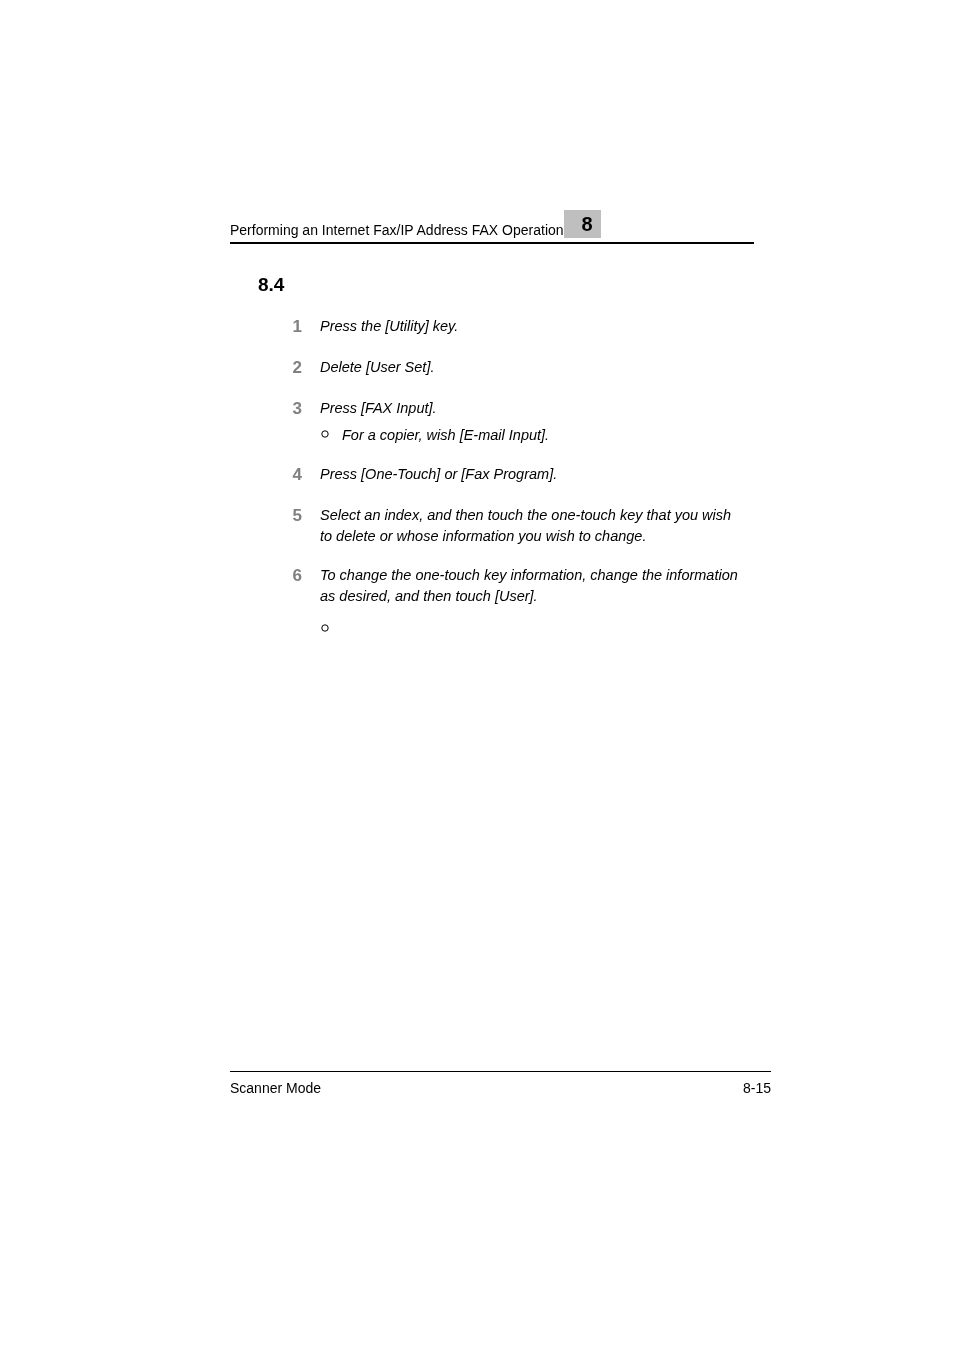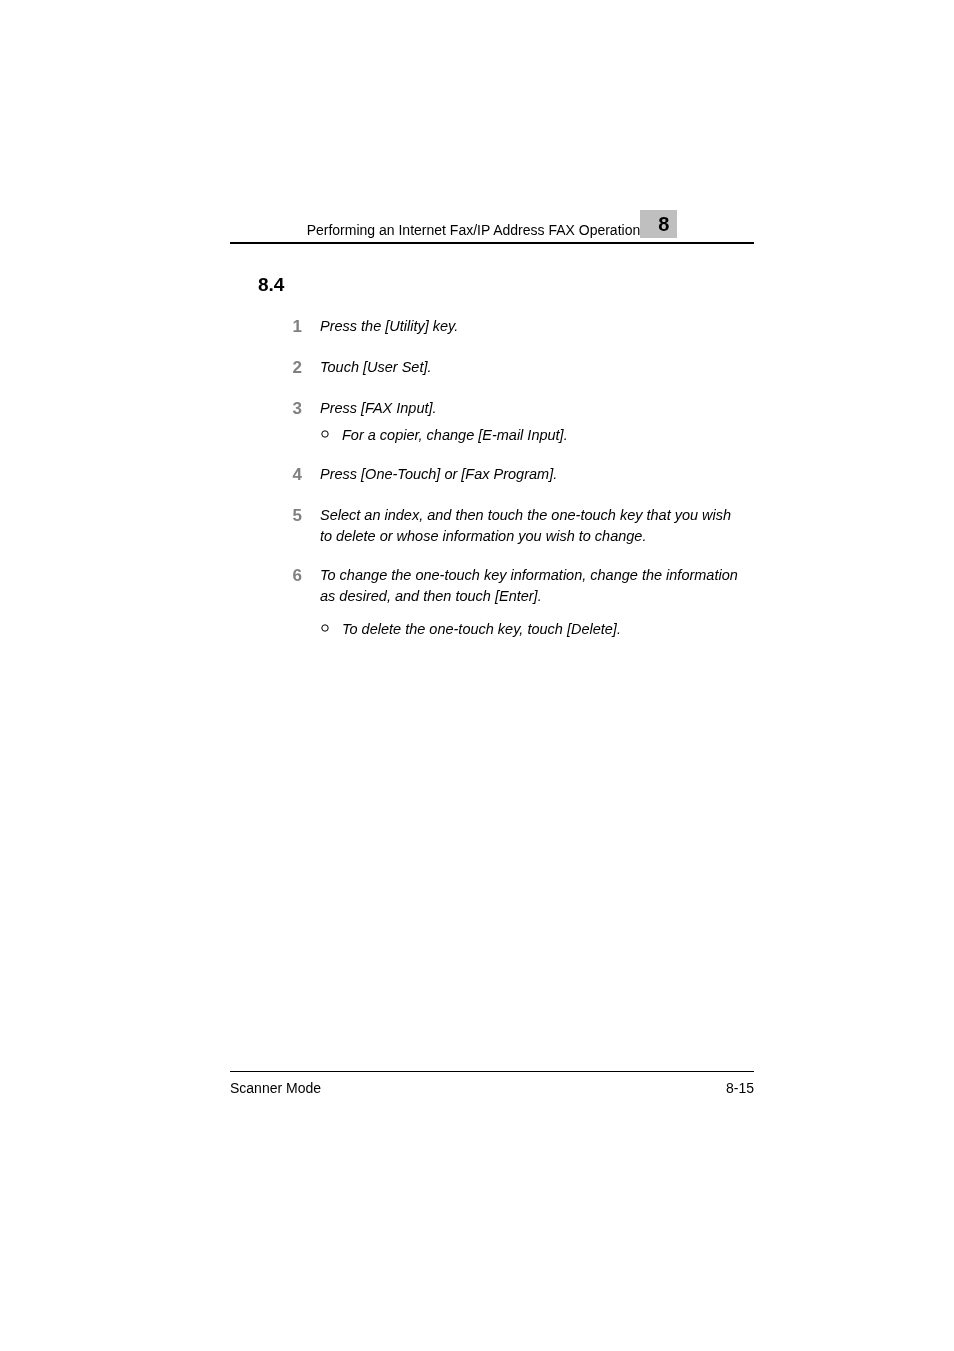--- a/index.html
+++ b/index.html
@@ -13,21 +13,21 @@
   }
   .page {
     position: relative;
     width: 954px;
     height: 1351px;
     box-sizing: border-box;
     padding: 210px 200px 0 230px;
   }
   .header-row {
     display: flex;
-    justify-content: center;
+    justify-content: flex-start;
     align-items: flex-end;
     border-bottom: 2px solid #000;
     padding-bottom: 4px;
     margin-bottom: 30px;
   }
   .running-head {
     font-size: 14px;
   }
   .chapter-badge {
     display: inline-block;
@@ -78,21 +78,21 @@
     width: 10px;
     flex: none;
     display: flex;
     justify-content: center;
     padding-top: 5px;
   }
   .bullet svg { display: block; }
   .footer {
     position: absolute;
     left: 230px;
-    right: 200px;
+    right: 183px;
     bottom: 255px;
     border-top: 1.5px solid #000;
     padding-top: 8px;
     display: flex;
     justify-content: space-between;
     font-size: 14px;
   }
 </style>
 </head>
 <body>
@@ -113,35 +113,35 @@
     <div class="step">
       <span class="step-num">1</span>
       <div class="step-body">
         <div>Press the [Utility] key.</div>
       </div>
     </div>
 
     <div class="step">
       <span class="step-num">2</span>
       <div class="step-body">
-        <div>Touch [User Set].</div>
+        <div>Delete [User Set].</div>
       </div>
     </div>
 
     <div class="step">
       <span class="step-num">3</span>
       <div class="step-body">
         <div>Press [FAX Input].</div>
         <div class="sub">
           <span class="bullet">
             <svg width="8" height="8" viewBox="0 0 8 8">
                 <circle cx="4" cy="4" r="3.2" fill="none" stroke="#000" stroke-width="1"></circle>
               </svg>
           </span>
-          <span>For a copier, change [E-mail Input].</span>
+          <span>For a copier, wish [E-mail Input].</span>
         </div>
       </div>
     </div>
 
     <div class="step">
       <span class="step-num">4</span>
       <div class="step-body">
         <div>Press [One-Touch] or [Fax Program].</div>
       </div>
     </div>
@@ -149,28 +149,27 @@
     <div class="step">
       <span class="step-num">5</span>
       <div class="step-body">
         <div>Select an index, and then touch the one-touch key that you wish to delete or whose information you wish to change.</div>
       </div>
     </div>
 
     <div class="step" style="margin-top:10px;">
       <span class="step-num">6</span>
       <div class="step-body">
-        <div>To change the one-touch key information, change the information as desired, and then touch [Enter].</div>
+        <div>To change the one-touch key information, change the information as desired, and then touch [User].</div>
         <div class="sub" style="margin-top:12px;">
           <span class="bullet">
             <svg width="8" height="8" viewBox="0 0 8 8">
                 <circle cx="4" cy="4" r="3.2" fill="none" stroke="#000" stroke-width="1"></circle>
               </svg>
           </span>
-          <span>To delete the one-touch key, touch [Delete].</span>
         </div>
       </div>
     </div>
 
   </div>
 
   <div class="footer">
     <span>Scanner Mode</span>
     <span>8-15</span>
   </div>

